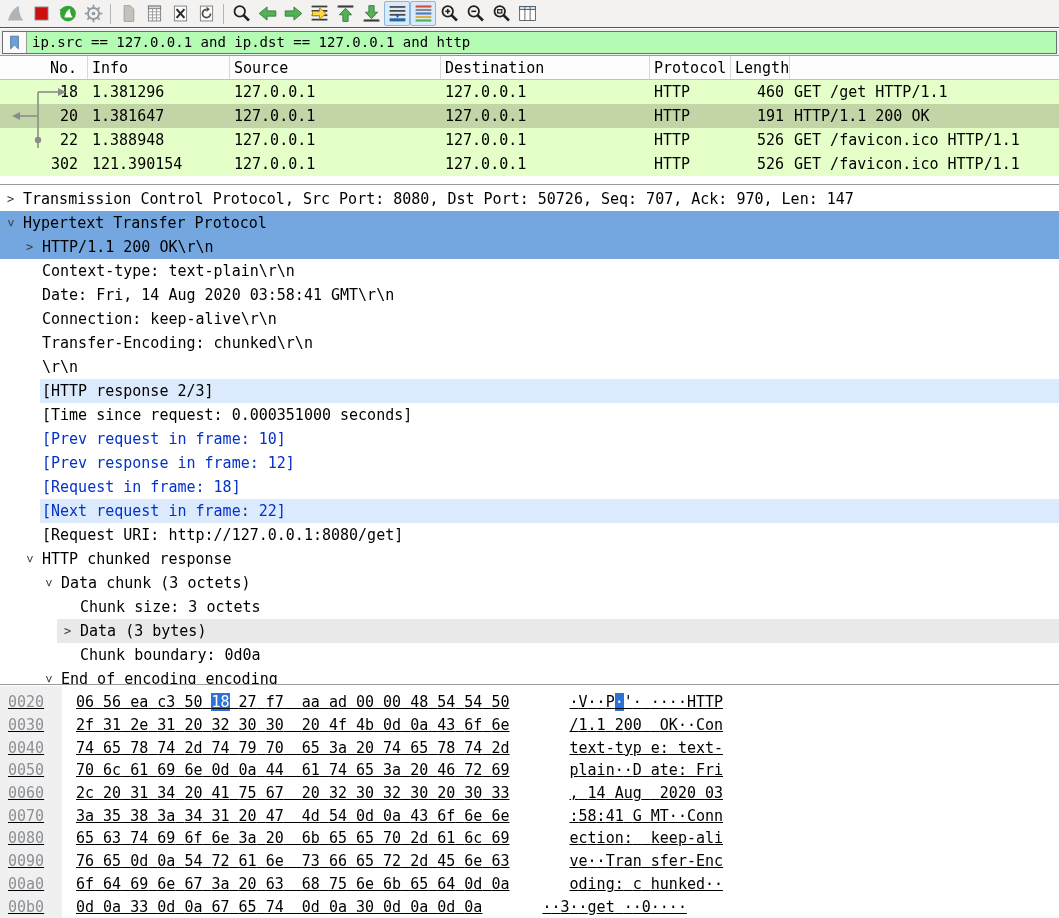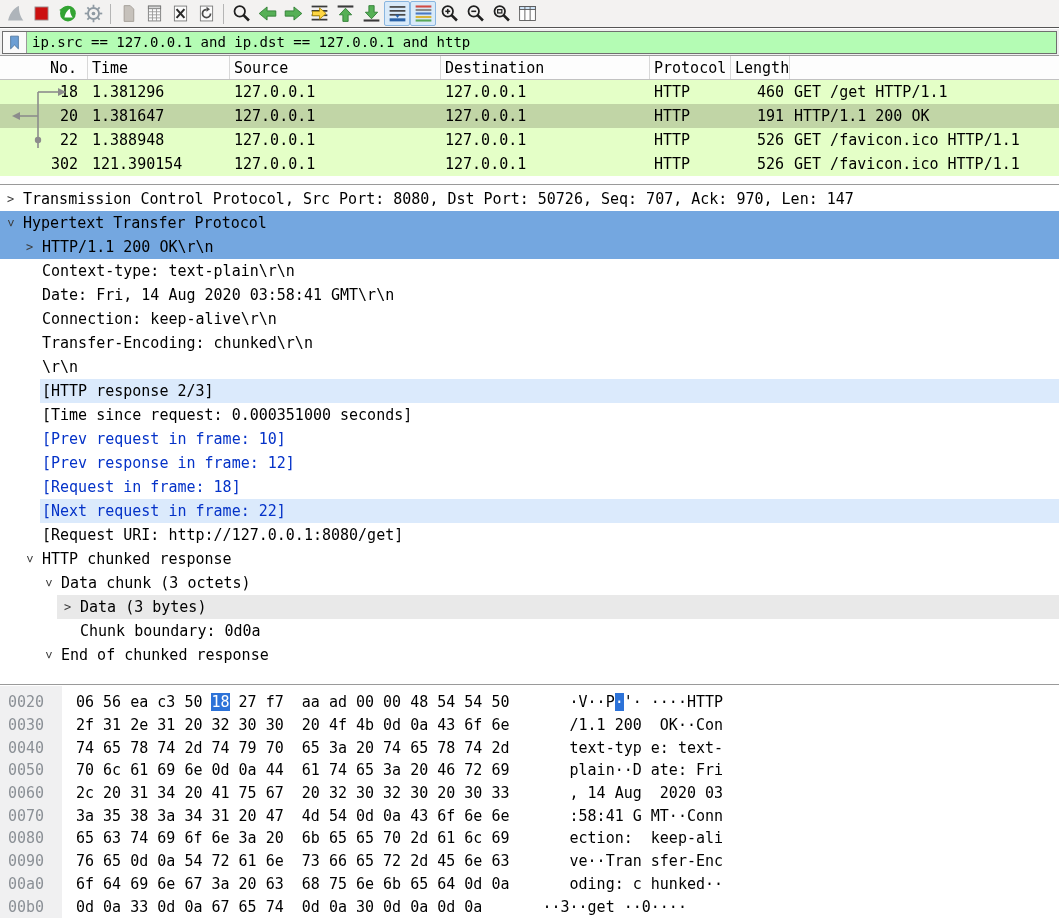--- a/index.html
+++ b/index.html
@@ -238,21 +238,21 @@
             <path d="M6.5 3 H17.5 V21 L12 15.6 L6.5 21 Z" fill="#6d9fd4" stroke="#39648f"></path>
           </svg>
       </div>
       <div class="ftext">ip.src == 127.0.0.1 and ip.dst == 127.0.0.1 and http</div>
     </div>
   </div>
 
   <div class="plist">
     <div class="plheader">
         <div class="hcell c0">No.</div>
-        <div class="hcell c1">Time</div>
+        <div class="hcell c1">Info</div>
         <div class="hcell c2">Source</div>
         <div class="hcell c3">Destination</div>
         <div class="hcell c4">Protocol</div>
         <div class="hcell c5">Length</div>
       </div>
     <div>
         <div class="plrow">
           <svg class="marker" width="80" height="24" viewBox="0 0 80 24">
             <line x1="38" y1="12" x2="58" y2="12" stroke="#8c8c8c" stroke-width="1.6"></line>
             <path d="M58 8 L66 12 L58 16 Z" fill="#8c8c8c"></path>
@@ -317,28 +317,29 @@
       <div class="drow"><span class="dind" style="width: 40px;"></span><div class="dfill"><span class="dtxt">\r\n</span></div></div>
       <div class="drow"><span class="dind" style="width: 40px;"></span><div class="dfill generated"><span class="dtxt">[HTTP response 2/3]</span></div></div>
       <div class="drow"><span class="dind" style="width: 40px;"></span><div class="dfill"><span class="dtxt">[Time since request: 0.000351000 seconds]</span></div></div>
       <div class="drow"><span class="dind" style="width: 40px;"></span><div class="dfill"><span class="dtxt link">[Prev request in frame: 10]</span></div></div>
       <div class="drow"><span class="dind" style="width: 40px;"></span><div class="dfill"><span class="dtxt link">[Prev response in frame: 12]</span></div></div>
       <div class="drow"><span class="dind" style="width: 40px;"></span><div class="dfill"><span class="dtxt link">[Request in frame: 18]</span></div></div>
       <div class="drow"><span class="dind" style="width: 40px;"></span><div class="dfill generated"><span class="dtxt link">[Next request in frame: 22]</span></div></div>
       <div class="drow"><span class="dind" style="width: 40px;"></span><div class="dfill"><span class="dtxt">[Request URI: http://127.0.0.1:8080/get]</span></div></div>
       <div class="drow"><span class="dind" style="width: 19px;"></span><div class="dfill"><span class="chev"><span class="x exp">&gt;</span></span><span class="dtxt">HTTP chunked response</span></div></div>
       <div class="drow"><span class="dind" style="width: 38px;"></span><div class="dfill"><span class="chev"><span class="x exp">&gt;</span></span><span class="dtxt">Data chunk (3 octets)</span></div></div>
+      <div class="drow"><span class="dind" style="width: 78px;"></span><div class="dfill"><span class="dtxt">Chunk size: 3 octets</span></div></div>
       <div class="drow"><span class="dind" style="width: 57px;"></span><div class="dfill field"><span class="chev"><span class="x">&gt;</span></span><span class="dtxt">Data (3 bytes)</span></div></div>
       <div class="drow"><span class="dind" style="width: 78px;"></span><div class="dfill"><span class="dtxt">Chunk boundary: 0d0a</span></div></div>
-      <div class="drow"><span class="dind" style="width: 38px;"></span><div class="dfill"><span class="chev"><span class="x exp">&gt;</span></span><span class="dtxt">End of chunked response</span></div></div>
+      <div class="drow"><span class="dind" style="width: 38px;"></span><div class="dfill"><span class="chev"><span class="x exp">&gt;</span></span><span class="dtxt">End of encoding encoding</span></div></div>
     </div>
 
   <div class="hexpane">
     <div class="hexoffcol"></div>
-    <div style="position:relative;">
+    <div style="position:relative;text-decoration:underline;">
         <div class="hexrow"><span class="hoff">0020</span><span class="hbytes"><span>06</span> <span>56</span> <span>ea</span> <span>c3</span> <span>50</span> <span class="hlb">18</span> <span>27</span> <span>f7</span>  <span>aa</span> <span>ad</span> <span>00</span> <span>00</span> <span>48</span> <span>54</span> <span>54</span> <span>50</span></span><span class="hascii"><span>·</span><span>V</span><span>·</span><span>·</span><span>P</span><span class="hlb">·</span><span>'</span><span>·</span> <span>·</span><span>·</span><span>·</span><span>·</span><span>H</span><span>T</span><span>T</span><span>P</span></span></div>
         <div class="hexrow"><span class="hoff">0030</span><span class="hbytes"><span>2f</span> <span>31</span> <span>2e</span> <span>31</span> <span>20</span> <span>32</span> <span>30</span> <span>30</span>  <span>20</span> <span>4f</span> <span>4b</span> <span>0d</span> <span>0a</span> <span>43</span> <span>6f</span> <span>6e</span></span><span class="hascii"><span>/</span><span>1</span><span>.</span><span>1</span><span> </span><span>2</span><span>0</span><span>0</span> <span> </span><span>O</span><span>K</span><span>·</span><span>·</span><span>C</span><span>o</span><span>n</span></span></div>
         <div class="hexrow"><span class="hoff">0040</span><span class="hbytes"><span>74</span> <span>65</span> <span>78</span> <span>74</span> <span>2d</span> <span>74</span> <span>79</span> <span>70</span>  <span>65</span> <span>3a</span> <span>20</span> <span>74</span> <span>65</span> <span>78</span> <span>74</span> <span>2d</span></span><span class="hascii"><span>t</span><span>e</span><span>x</span><span>t</span><span>-</span><span>t</span><span>y</span><span>p</span> <span>e</span><span>:</span><span> </span><span>t</span><span>e</span><span>x</span><span>t</span><span>-</span></span></div>
         <div class="hexrow"><span class="hoff">0050</span><span class="hbytes"><span>70</span> <span>6c</span> <span>61</span> <span>69</span> <span>6e</span> <span>0d</span> <span>0a</span> <span>44</span>  <span>61</span> <span>74</span> <span>65</span> <span>3a</span> <span>20</span> <span>46</span> <span>72</span> <span>69</span></span><span class="hascii"><span>p</span><span>l</span><span>a</span><span>i</span><span>n</span><span>·</span><span>·</span><span>D</span> <span>a</span><span>t</span><span>e</span><span>:</span><span> </span><span>F</span><span>r</span><span>i</span></span></div>
         <div class="hexrow"><span class="hoff">0060</span><span class="hbytes"><span>2c</span> <span>20</span> <span>31</span> <span>34</span> <span>20</span> <span>41</span> <span>75</span> <span>67</span>  <span>20</span> <span>32</span> <span>30</span> <span>32</span> <span>30</span> <span>20</span> <span>30</span> <span>33</span></span><span class="hascii"><span>,</span><span> </span><span>1</span><span>4</span><span> </span><span>A</span><span>u</span><span>g</span> <span> </span><span>2</span><span>0</span><span>2</span><span>0</span><span> </span><span>0</span><span>3</span></span></div>
         <div class="hexrow"><span class="hoff">0070</span><span class="hbytes"><span>3a</span> <span>35</span> <span>38</span> <span>3a</span> <span>34</span> <span>31</span> <span>20</span> <span>47</span>  <span>4d</span> <span>54</span> <span>0d</span> <span>0a</span> <span>43</span> <span>6f</span> <span>6e</span> <span>6e</span></span><span class="hascii"><span>:</span><span>5</span><span>8</span><span>:</span><span>4</span><span>1</span><span> </span><span>G</span> <span>M</span><span>T</span><span>·</span><span>·</span><span>C</span><span>o</span><span>n</span><span>n</span></span></div>
         <div class="hexrow"><span class="hoff">0080</span><span class="hbytes"><span>65</span> <span>63</span> <span>74</span> <span>69</span> <span>6f</span> <span>6e</span> <span>3a</span> <span>20</span>  <span>6b</span> <span>65</span> <span>65</span> <span>70</span> <span>2d</span> <span>61</span> <span>6c</span> <span>69</span></span><span class="hascii"><span>e</span><span>c</span><span>t</span><span>i</span><span>o</span><span>n</span><span>:</span><span> </span> <span>k</span><span>e</span><span>e</span><span>p</span><span>-</span><span>a</span><span>l</span><span>i</span></span></div>
         <div class="hexrow"><span class="hoff">0090</span><span class="hbytes"><span>76</span> <span>65</span> <span>0d</span> <span>0a</span> <span>54</span> <span>72</span> <span>61</span> <span>6e</span>  <span>73</span> <span>66</span> <span>65</span> <span>72</span> <span>2d</span> <span>45</span> <span>6e</span> <span>63</span></span><span class="hascii"><span>v</span><span>e</span><span>·</span><span>·</span><span>T</span><span>r</span><span>a</span><span>n</span> <span>s</span><span>f</span><span>e</span><span>r</span><span>-</span><span>E</span><span>n</span><span>c</span></span></div>
         <div class="hexrow"><span class="hoff">00a0</span><span class="hbytes"><span>6f</span> <span>64</span> <span>69</span> <span>6e</span> <span>67</span> <span>3a</span> <span>20</span> <span>63</span>  <span>68</span> <span>75</span> <span>6e</span> <span>6b</span> <span>65</span> <span>64</span> <span>0d</span> <span>0a</span></span><span class="hascii"><span>o</span><span>d</span><span>i</span><span>n</span><span>g</span><span>:</span><span> </span><span>c</span> <span>h</span><span>u</span><span>n</span><span>k</span><span>e</span><span>d</span><span>·</span><span>·</span></span></div>
         <div class="hexrow"><span class="hoff">00b0</span><span class="hbytes"><span>0d</span> <span>0a</span> <span>33</span> <span>0d</span> <span>0a</span> <span>67</span> <span>65</span> <span>74</span>  <span>0d</span> <span>0a</span> <span>30</span> <span>0d</span> <span>0a</span> <span>0d</span> <span>0a</span></span><span class="hascii"><span>·</span><span>·</span><span>3</span><span>·</span><span>·</span><span>g</span><span>e</span><span>t</span> <span>·</span><span>·</span><span>0</span><span>·</span><span>·</span><span>·</span><span>·</span></span></div>

